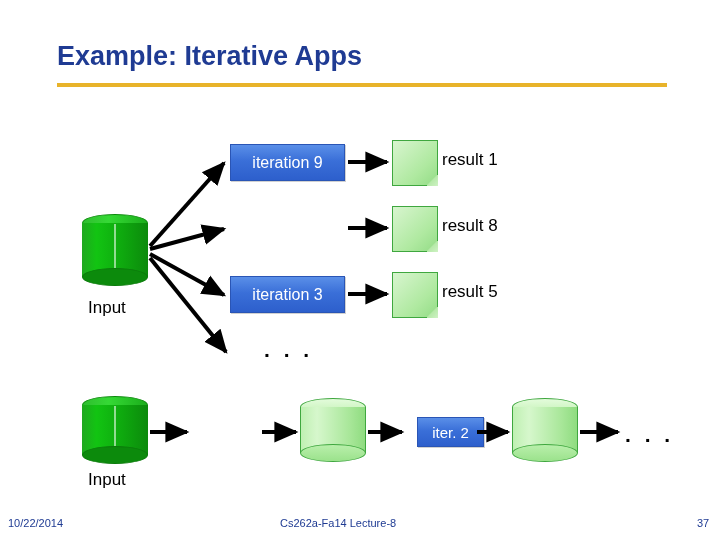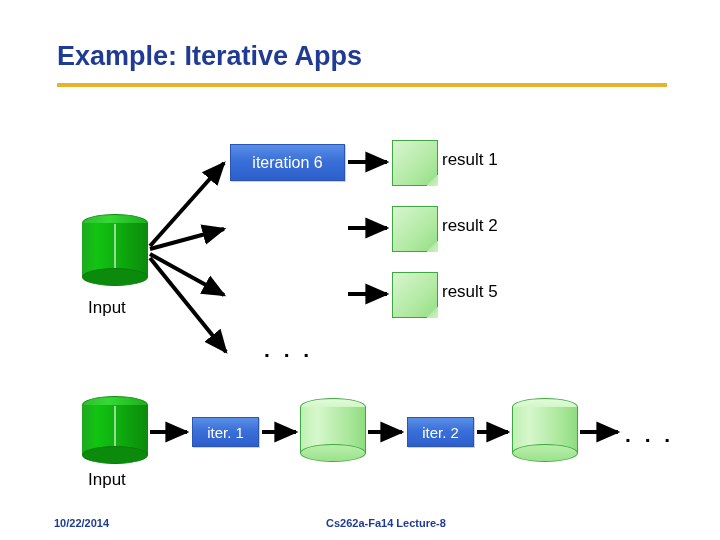--- a/index.html
+++ b/index.html
@@ -157,24 +157,23 @@
     position: absolute;
     left: 0; top: 0;
     width: 720px; height: 540px;
     pointer-events: none;
   }
 
   
   .footer-text {
     position: absolute;
     font-size: 11px;
-    font-weight: bold;
+    font-weight: normal;
     color: #1F3B93;
     white-space: nowrap;
-    margin-left: 46px;
   }
   #footer-date  { left: 8px;   top: 517px; }
   #footer-center{ left: 280px; top: 517px; }
   #footer-page  { left: 697px; top: 517px; }
 </style>
 </head>
 <body>
 
 <div id="slide">
 
@@ -182,58 +181,58 @@
   <div id="title-rule"></div>
 
   <div class="cyl dark" style="left:82px; top:214px; width:66px; height:72px;">
     <div class="top"></div>
     <div class="side"></div>
     <div class="seam"></div>
     <div class="bottom"></div>
   </div>
   <div class="lbl" style="left:88px; top:298px;">Input</div>
 
-  <div class="proc-box" style="left:230px; top:144px; width:115px; height:37px;">iteration 6</div>
+  <div class="proc-box" style="left:230px; top:144px; width:115px; height:37px;">iteration 9</div>
   <div class="doc" style="left:392px; top:140px;">
     <div class="body"></div>
     <div class="fold"></div>
   </div>
   <div class="lbl" style="left:442px; top:150px;text-align:right;">result 1</div>
 
   <div class="doc" style="left:392px; top:206px;">
     <div class="body"></div>
     <div class="fold"></div>
   </div>
-  <div class="lbl" style="left:442px; top:216px;">result 2</div>
-
+  <div class="lbl" style="left:442px; top:216px;">result 8</div>
+
+  <div class="proc-box" style="left:230px; top:276px; width:115px; height:37px;">iteration 3</div>
   <div class="doc" style="left:392px; top:272px;">
     <div class="body"></div>
     <div class="fold"></div>
   </div>
   <div class="lbl" style="left:442px; top:282px;">result 5</div>
 
   <div class="dots" style="left:264px; top:338px;">. . .</div>
 
   <div class="cyl dark" style="left:82px; top:396px; width:66px; height:68px;">
     <div class="top"></div>
     <div class="side"></div>
     <div class="seam"></div>
     <div class="bottom"></div>
   </div>
   <div class="lbl" style="left:88px; top:470px;">Input</div>
 
-  <div class="proc-box small" style="left:192px; top:417px; width:67px; height:30px;">iter. 1</div>
 
   <div class="cyl light" style="left:300px; top:398px; width:66px; height:64px;">
     <div class="top"></div>
     <div class="side"></div>
     <div class="bottom"></div>
   </div>
 
-  <div class="proc-box small" style="left:407px; top:417px; width:67px; height:30px;">iter. 2</div>
+  <div class="proc-box small" style="left:417px; top:417px; width:67px; height:30px;">iter. 2</div>
 
   <div class="cyl light" style="left:512px; top:398px; width:66px; height:64px;">
     <div class="top"></div>
     <div class="side"></div>
     <div class="bottom"></div>
   </div>
 
   <div class="dots" style="left:625px; top:423px;">. . .</div>
 
   <svg id="arrow-layer" viewBox="0 0 720 540">

